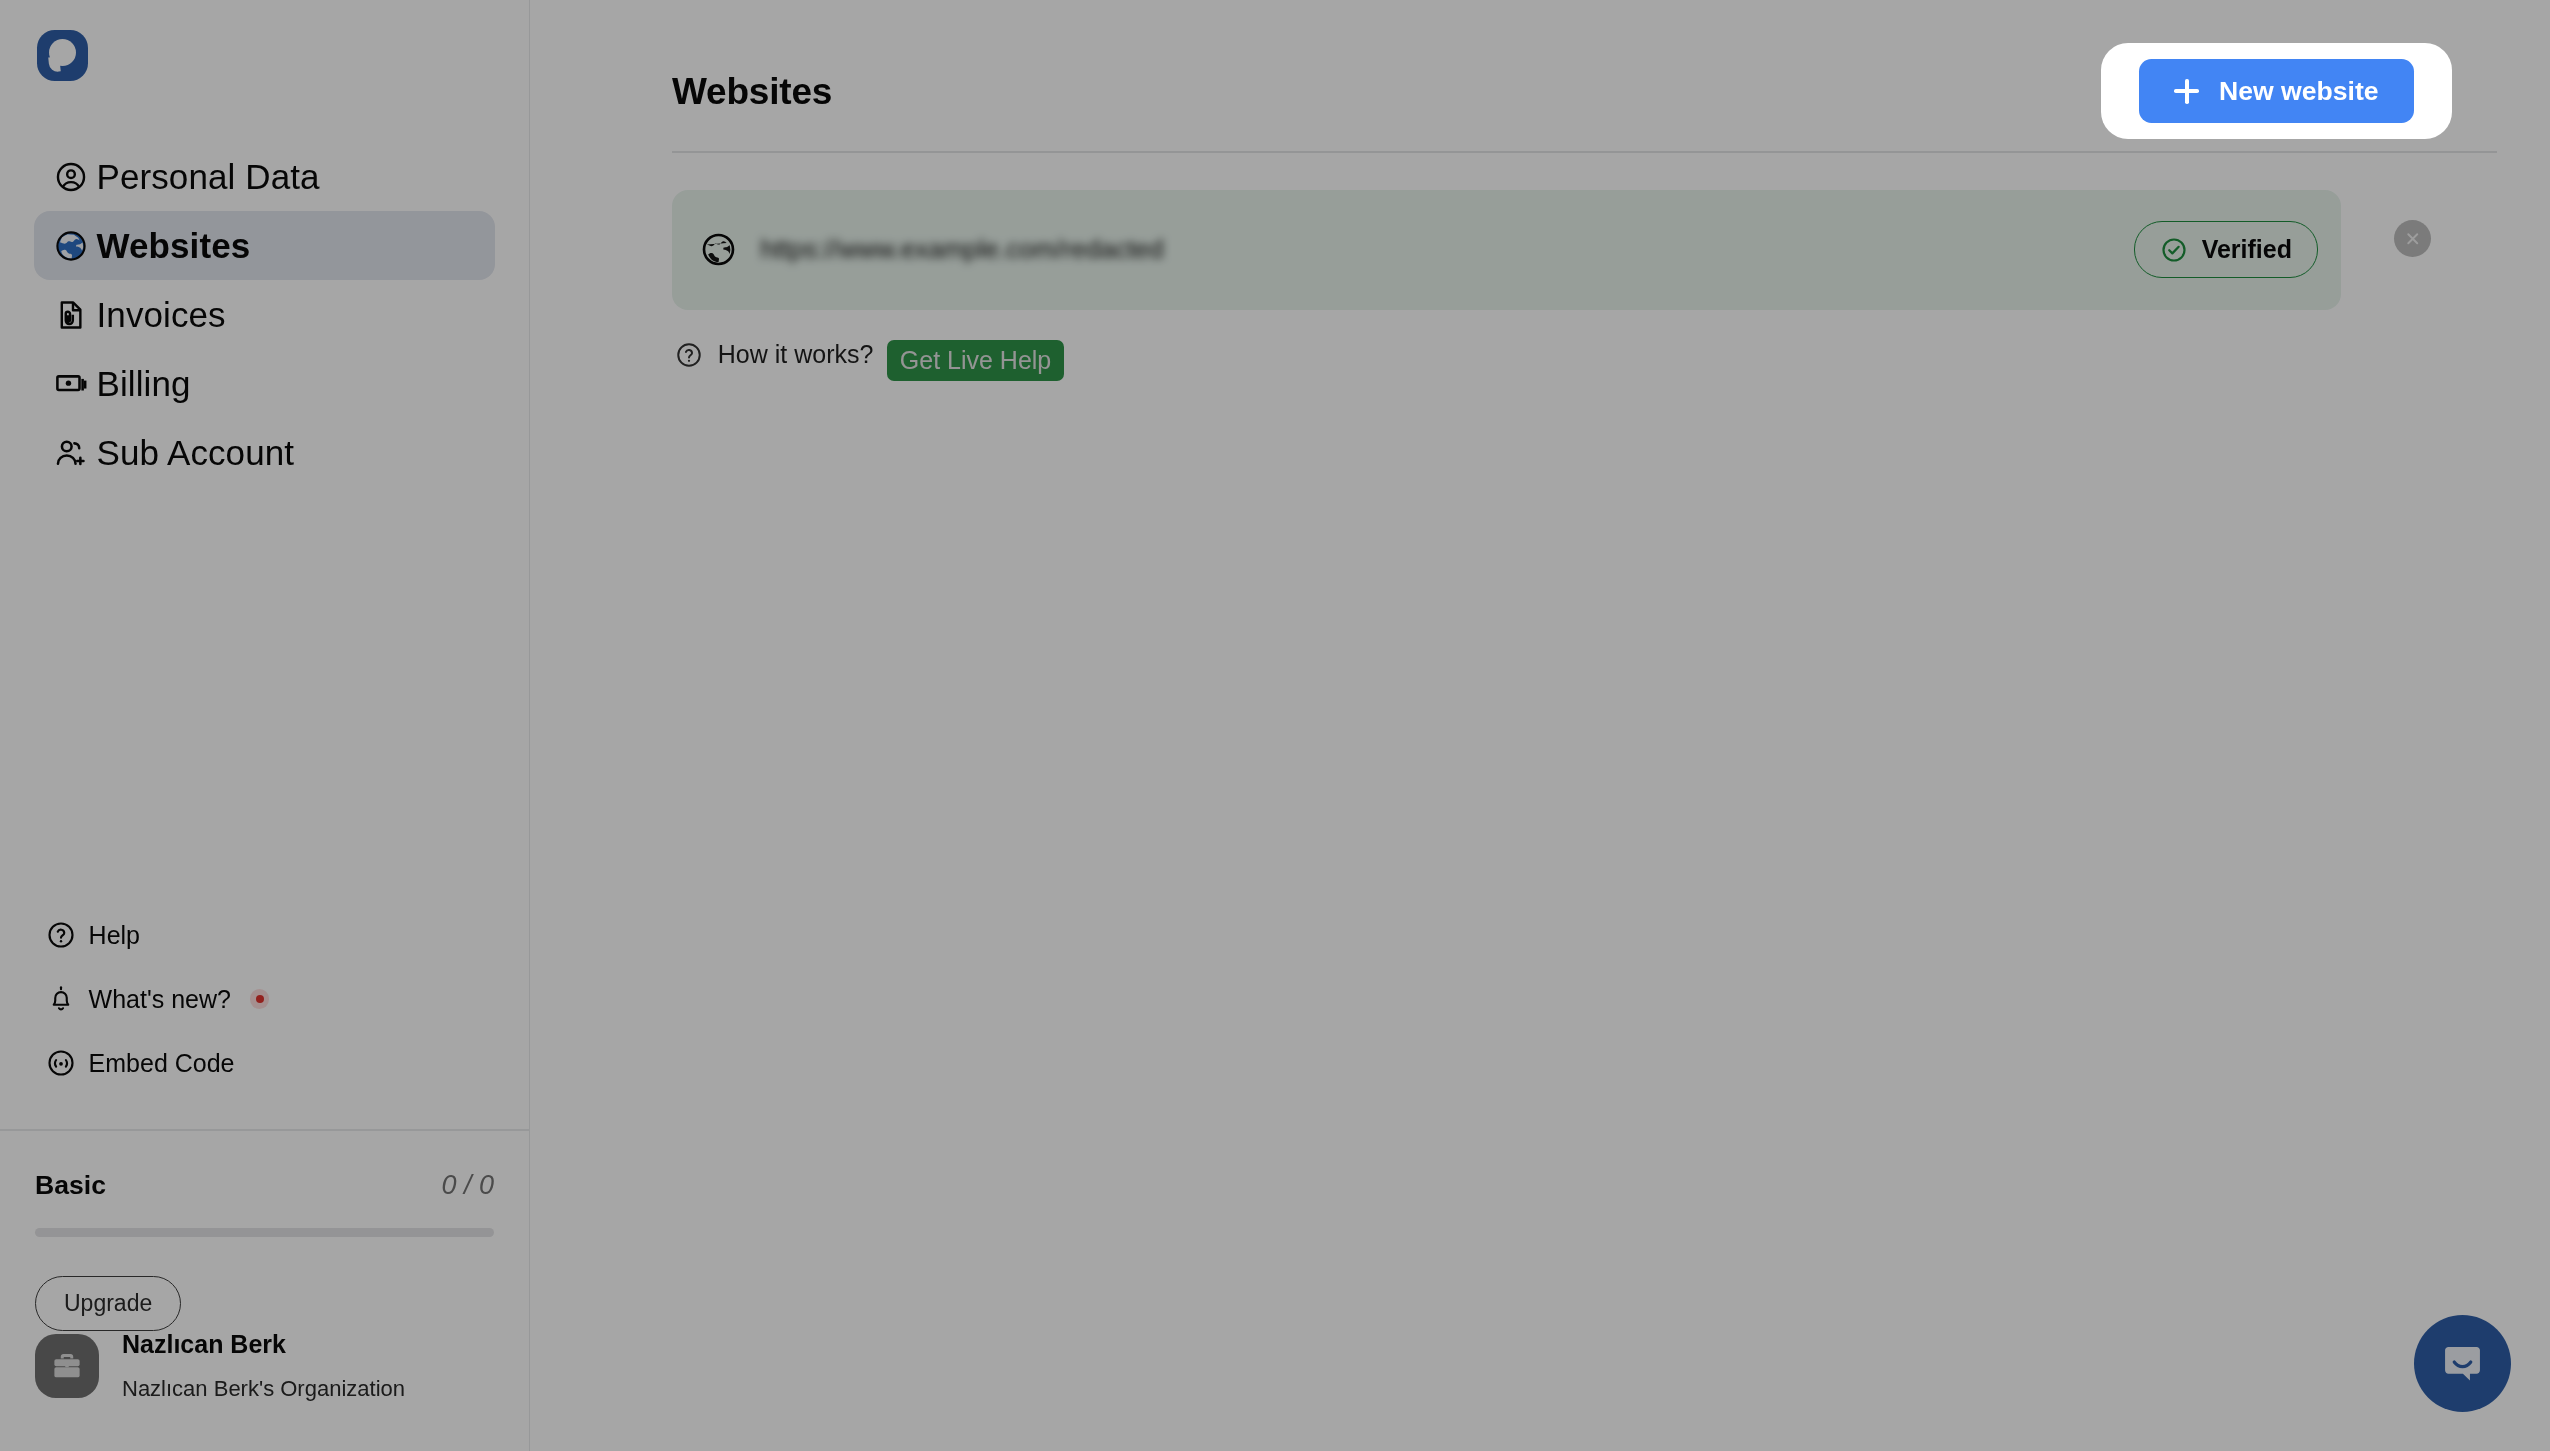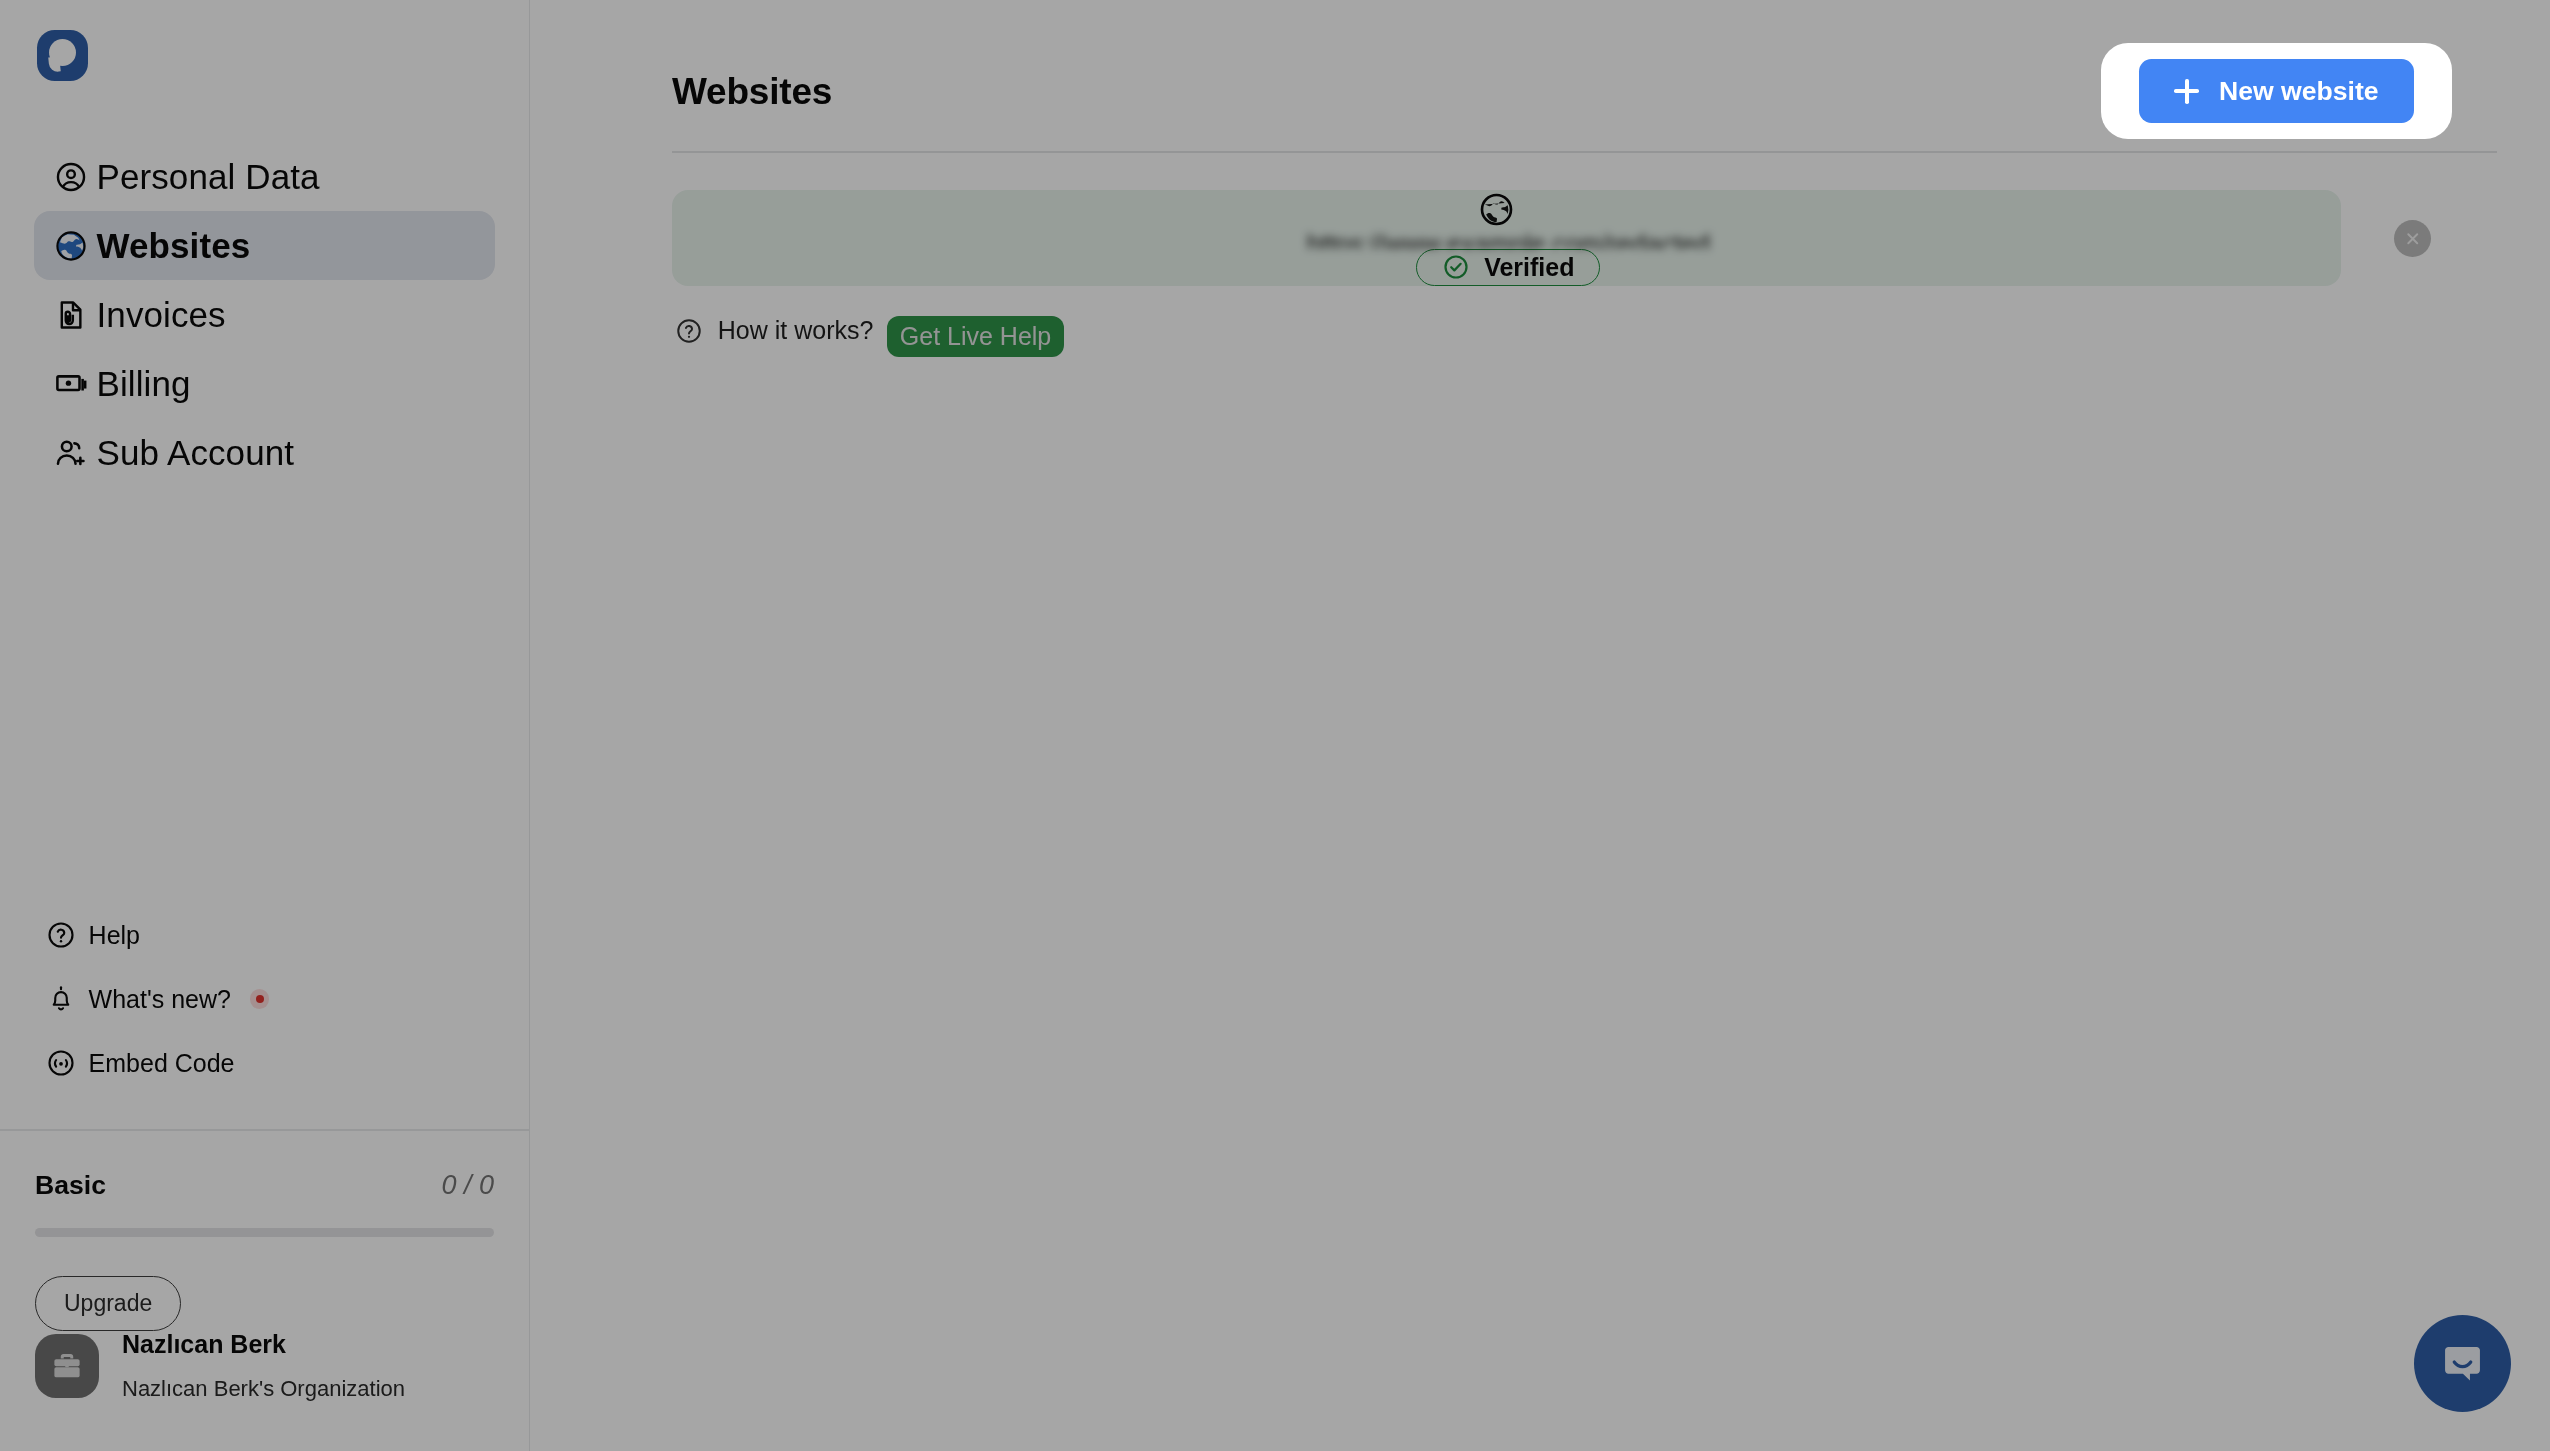--- a/index.html
+++ b/index.html
@@ -296,27 +296,26 @@
   }
   .plus-glyph::before { left: 0; top: 10.6px; width: 25px; height: 3.5px; }
   .plus-glyph::after { top: 0; left: 10.6px; width: 3.5px; height: 25px; }
 
   
   .site-list { margin-top: 37px; }
   .site-row {
     position: relative;
     display: flex;
     align-items: center;
-    height: 96px;
+    height: 120px;
     border-radius: 16px;
     background: #e8f3ec;
     padding: 0 23px 0 26.6px;
     box-sizing: border-box;
     width: 1669px;
-    flex-direction: column;
   }
   .site-globe { width: 39px; height: 39px; flex: 0 0 39px; margin-right: 23px;
     display:flex; align-items:center; justify-content:center;}
   .site-url {
     flex: 1 1 auto;
     font-size: 26px;
     color: #111111;
     filter: blur(4.4px);
     user-select: none;
     white-space: nowrap;
@@ -362,21 +361,21 @@
     display:flex; align-items:center; justify-content:center; }
   .how-label {
     font-size: 25px;
     color: #1f1f1f;
   }
   .live-help-badge {
     display: inline-flex;
     align-items: center;
     height: 41px;
     padding: 0 12.4px;
-    border-radius: 12px;
+    border-radius: 7px;
     background: #2e9449;
     color: #e4e4e4;
     font-size: 25px;
     white-space: nowrap;
     cursor: pointer;
   }
 
   
   .intercom-launcher {
     position: absolute;

